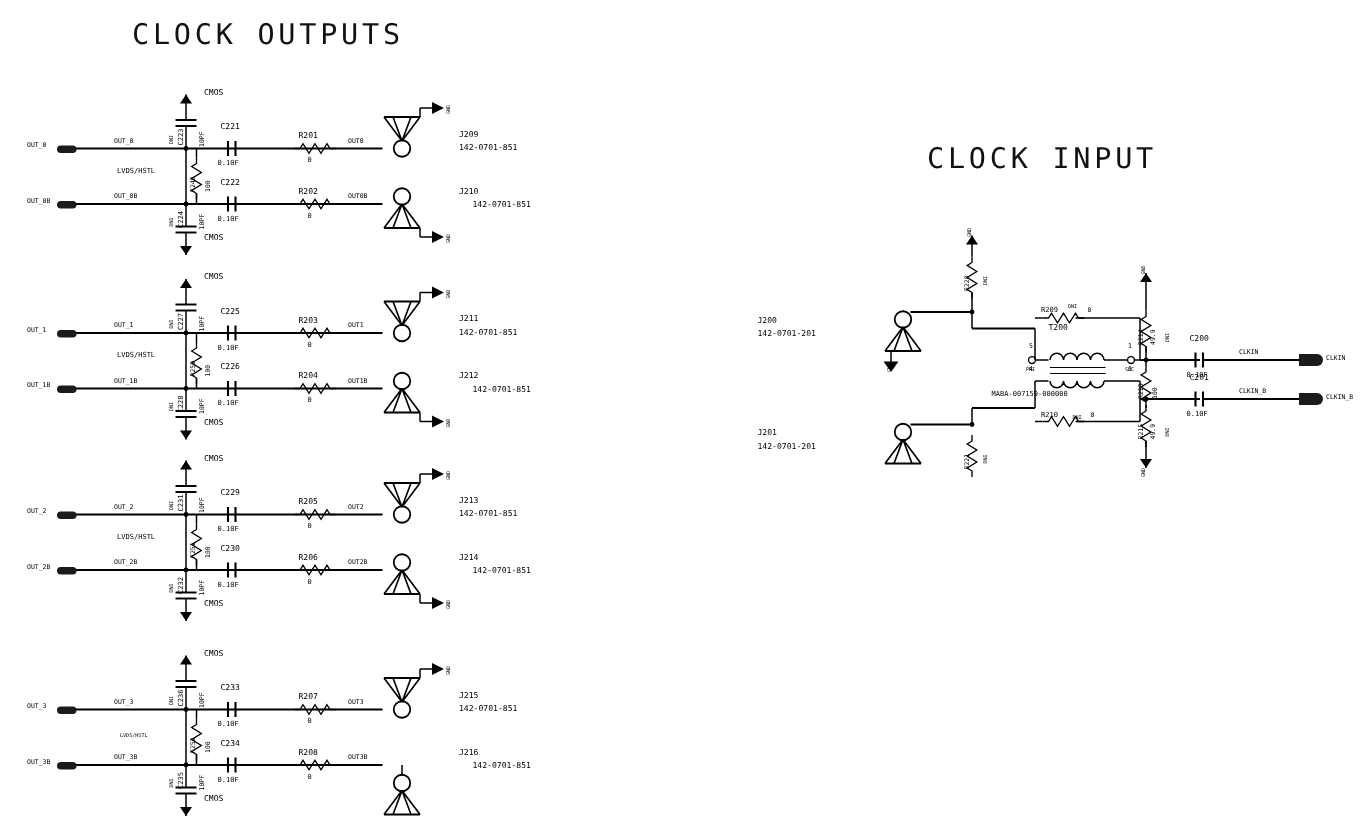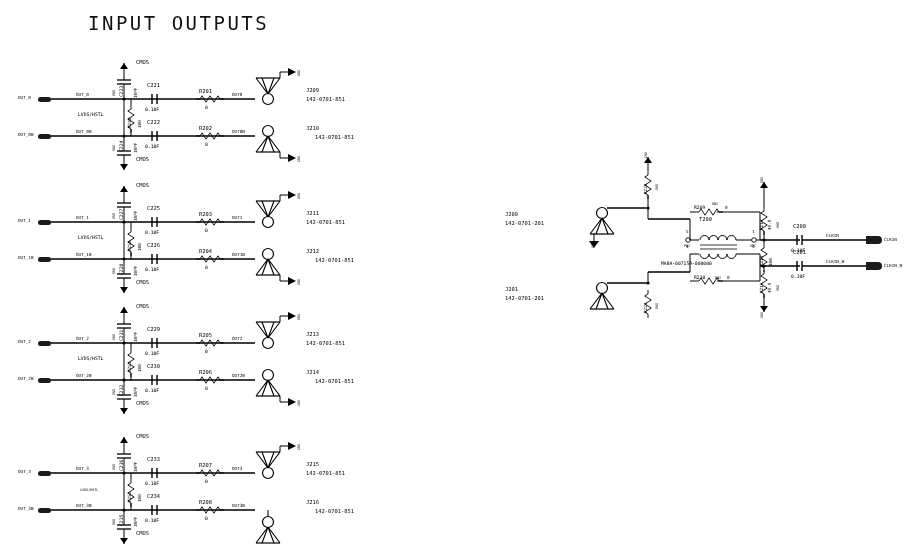--- a/index.html
+++ b/index.html
@@ -315,21 +315,22 @@
     <line x1="797" y1="261" x2="797" y2="271" stroke-width="1.4"></line>
     <line x1="802" y1="261" x2="802" y2="271" stroke-width="1.4"></line>
     <line x1="802" y1="240" x2="866" y2="240" stroke-width="1.3"></line>
     <line x1="802" y1="266" x2="866" y2="266" stroke-width="1.3"></line>
 
     <path d="M866,236 h12 a4,4 0 0 1 0,8 h-12 z" fill="#1b1b1b" stroke="none"></path>
     <path d="M866,262 h12 a4,4 0 0 1 0,8 h-12 z" fill="#1b1b1b" stroke="none"></path>
   </g>
 </svg>
 
-<div class="ttl" style="left:88px;top:12px;">INPUT OUTPUTS</div>
+<div class="ttl" style="left:88px;top:12px;">CLOCK OUTPUTS</div>
+<div class="ttl" style="left:618px;top:95px;">CLOCK INPUT</div>
 
 <div class="lbl f4" style="left:18px;top:96px;">OUT_0</div>
 <div class="netbox" style="left:38px;top:96.5px;width:13px;"></div>
 <div class="lbl f4" style="left:18px;top:133px;">OUT_0B</div>
 <div class="netbox" style="left:38px;top:133.5px;width:13px;"></div>
 <div class="lbl f4" style="left:76px;top:93px;">OUT_0</div>
 <div class="lbl f4" style="left:76px;top:130px;">OUT_0B</div>
 <div class="lbl f5" style="left:136px;top:60px;">CMOS</div>
 <div class="lbl f5" style="left:136px;top:157px;">CMOS</div>
 <div class="lbl f45 rot" style="left:120px;top:97px;">C223</div>

